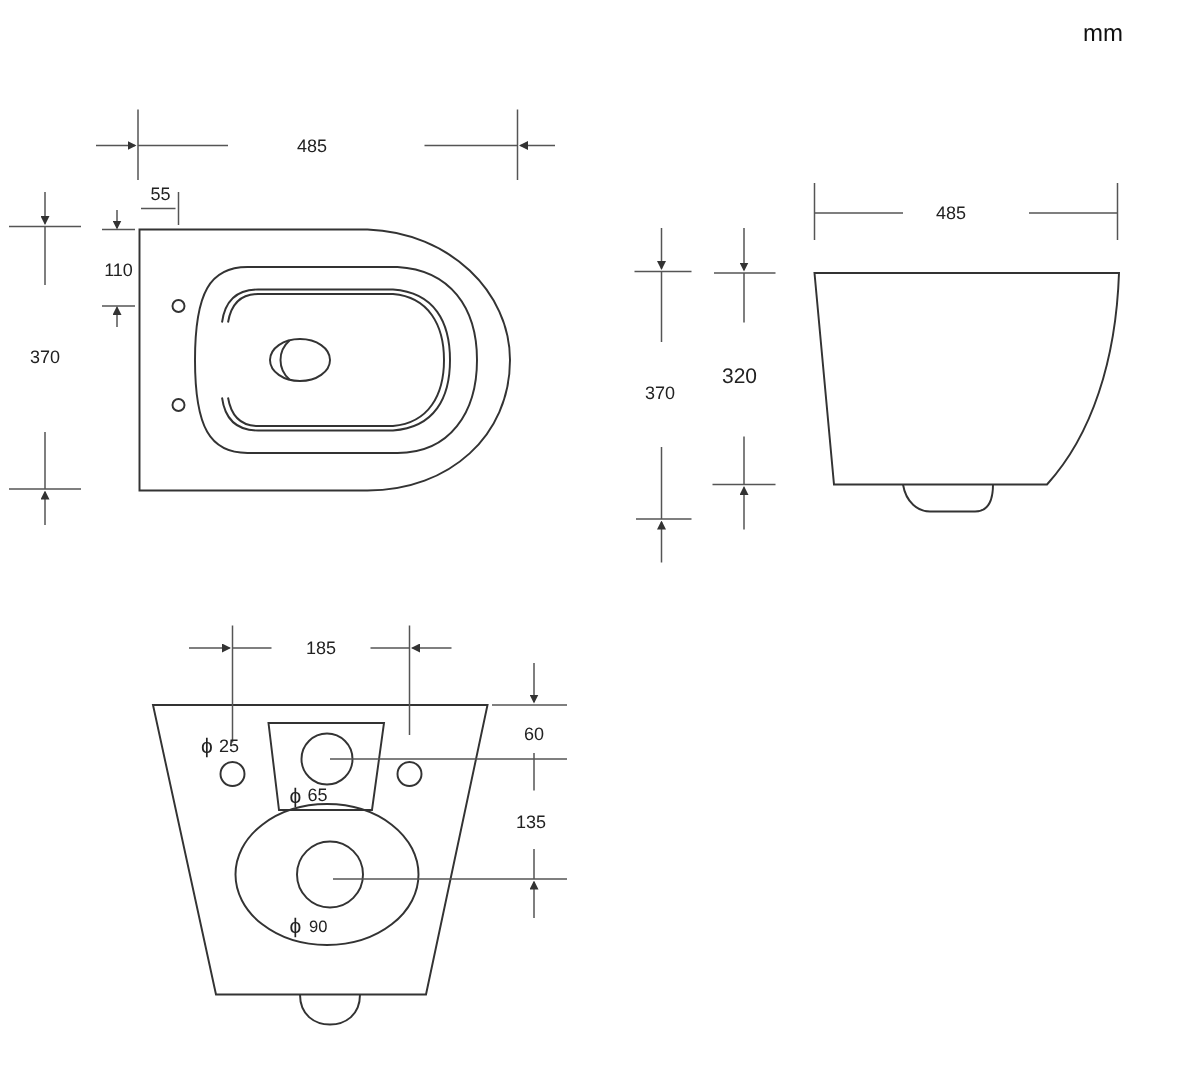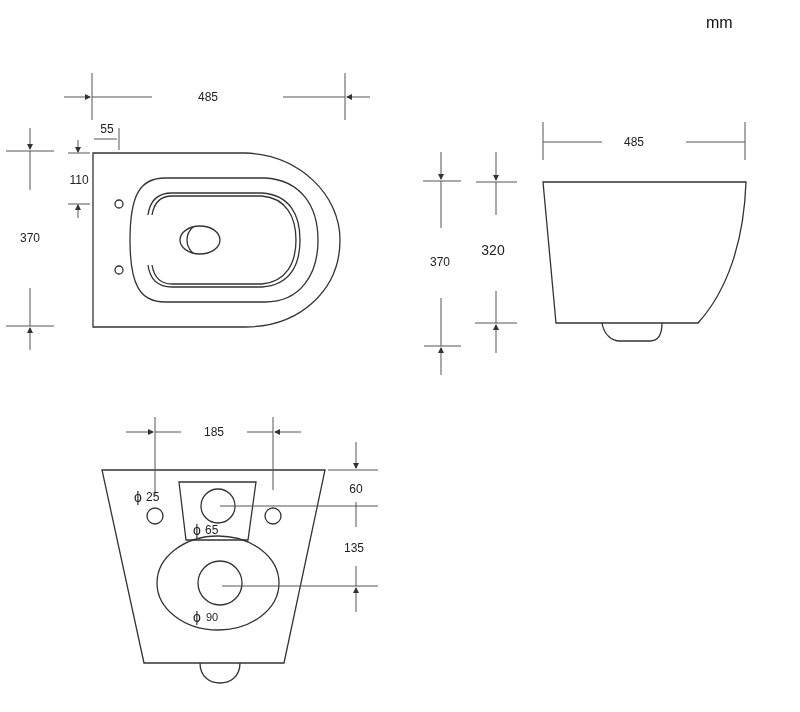--- a/index.html
+++ b/index.html
@@ -1,21 +1,21 @@
 <!DOCTYPE html>
 <html><head>
 <meta charset="utf-8">
 <style>
   html, body { margin:0; padding:0; background:#ffffff; }
   body { width:800px; height:712px; position:relative; overflow:hidden; font-family:"Liberation Sans", sans-serif; }
   svg { position:absolute; left:0; top:0; }
   .ln { stroke:#333; stroke-width:1.3; fill:none; }
   .dim { stroke:#555; stroke-width:1; fill:none; }
   .txt { font-family:"Liberation Sans", sans-serif; fill:#222; font-size:12px; }
-  .unit { position:absolute; left:706px; top:14px; font-size:16px; color:#111; font-family:"Liberation Sans", sans-serif; }
+  .unit { position:absolute; left:722px; top:14px; font-size:16px; color:#111; font-family:"Liberation Sans", sans-serif; }
 </style>
 </head>
 <body>
 
 <div class="unit">mm</div>
 
 <svg width="800" height="712" viewBox="0 0 800 712">
   <defs>
     <marker id="arr" markerWidth="6" markerHeight="6" refX="5" refY="3" orient="auto">
       <path d="M0,0 L6,3 L0,6 z" fill="#333"></path>

